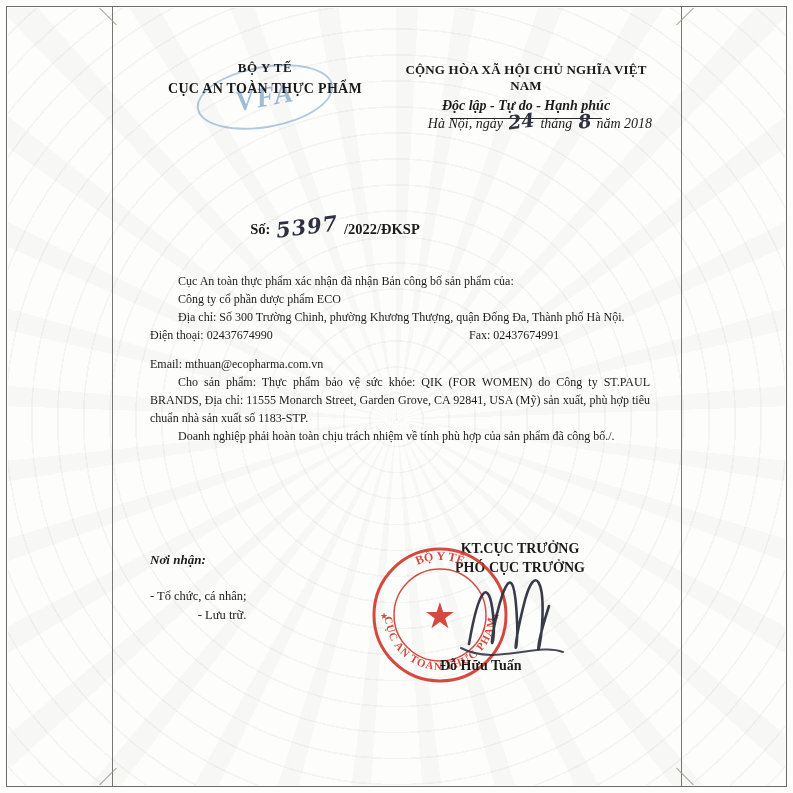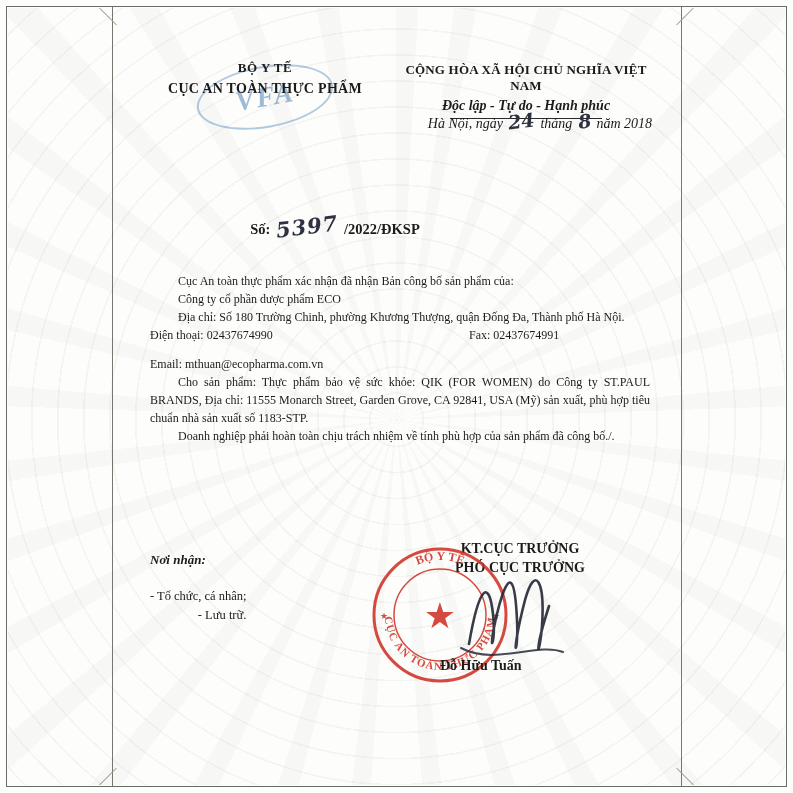--- a/index.html
+++ b/index.html
@@ -124,21 +124,21 @@
 
   <div class="doc-number">
     <span>Số:</span>
     <span class="hand">5397</span>
     <span>/2022/ĐKSP</span>
   </div>
 
   <div class="body">
     <p class="p1 indent">Cục An toàn thực phẩm xác nhận đã nhận Bản công bố sản phẩm của:</p>
     <p class="company indent">Công ty cổ phần dược phẩm ECO</p>
-    <p class="address indent">Địa chỉ: Số 180 Trường Chinh, phường Khương Thượng, quận Đống Đa, Thành phố Hà Nội.</p>
+    <p class="address indent">Địa chỉ: Số 300 Trường Chinh, phường Khương Thượng, quận Đống Đa, Thành phố Hà Nội.</p>
     <div class="contact">
       <span class="phone">Điện thoại: 02437674990</span>
       <span class="fax">Fax: 02437674991</span>
     </div>
     <p class="email">Email: mthuan@ecopharma.com.vn</p>
     <p class="product indent">Cho sản phẩm: Thực phẩm bảo vệ sức khỏe: QIK (FOR WOMEN) do Công ty ST.PAUL BRANDS, Địa chỉ: 11555 Monarch Street, Garden Grove, CA 92841, USA (Mỹ) sản xuất, phù hợp tiêu chuẩn nhà sản xuất số 1183-STP.</p>
     <p class="disclaimer indent">Doanh nghiệp phải hoàn toàn chịu trách nhiệm về tính phù hợp của sản phẩm đã công bố./.</p>
   </div>
 
   <div class="recipients">

